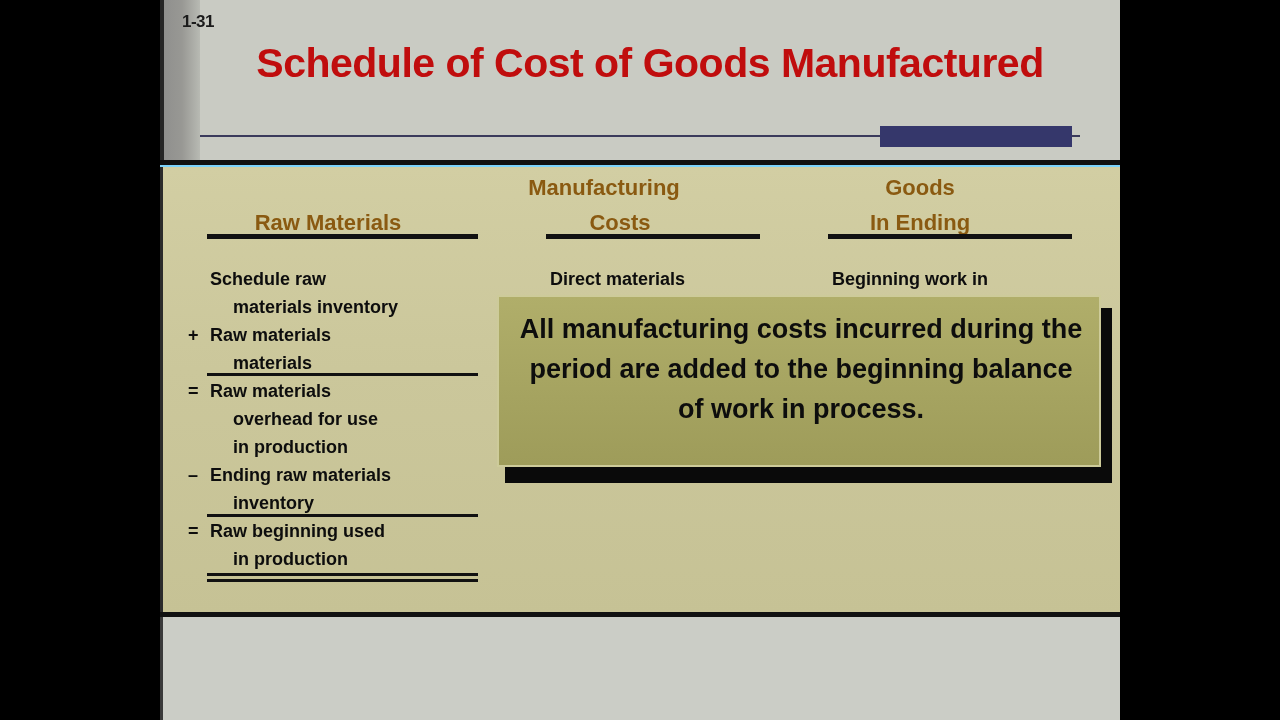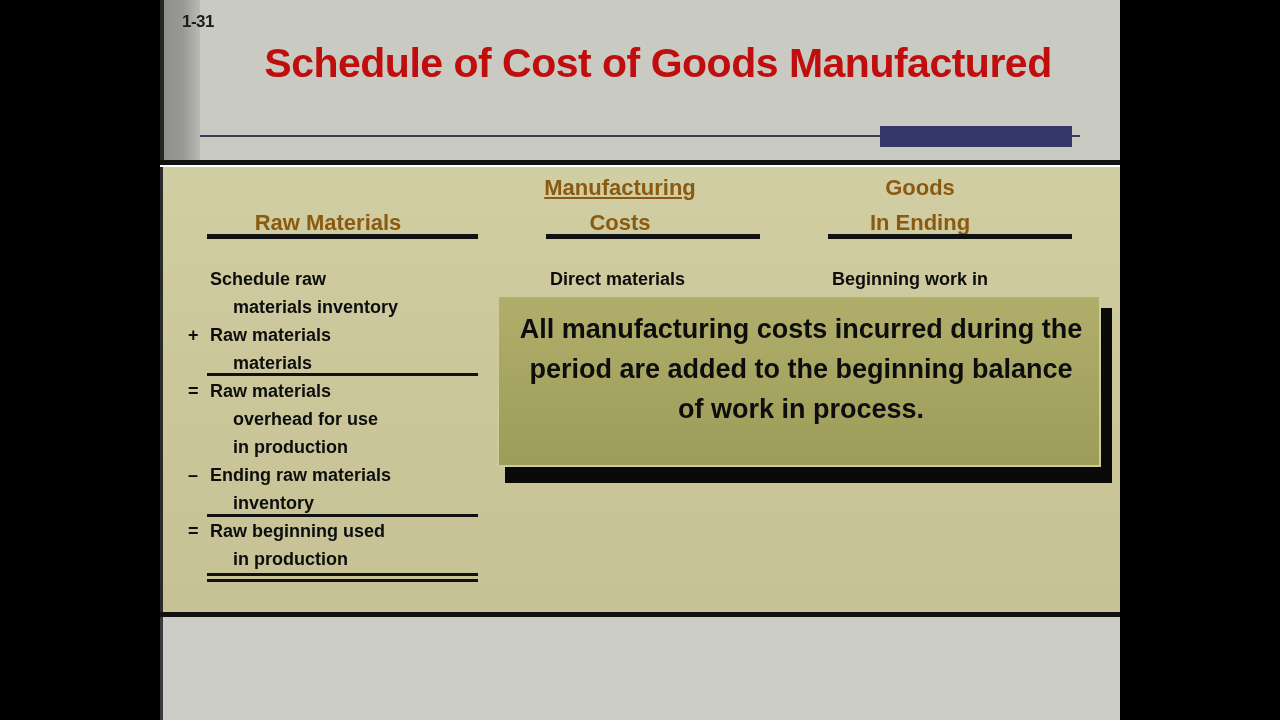--- a/index.html
+++ b/index.html
@@ -16,21 +16,21 @@
     font-family: "Liberation Sans", sans-serif;
   }
 
   
   #slide {
     position: absolute;
     left: 160px;
     top: 0px;
     width: 960px;
     height: 720px;
-    background: #ffffff;
+    background: #7dd3fc;
     overflow: hidden;
   }
 
   
   .header-band {
     position: absolute;
     left: 0; top: 0;
     width: 960px; height: 160px;
     background: #c9cbc3;
   }
@@ -57,21 +57,20 @@
   .slide-title {
     position: absolute;
     left: 40px; top: 40px;
     width: 900px;
     text-align: center;
     font-size: 41px;
     font-weight: bold;
     color: #c00d0d;
     letter-spacing: -0.5px;
     white-space: nowrap;
-    padding-left: 8px;
   }
   .title-rule {
     position: absolute;
     left: 40px; top: 135px;
     width: 880px; height: 2px;
     background: #3b3b5c;
   }
   .title-accent {
     position: absolute;
     left: 720px; top: 126px;
@@ -282,21 +281,21 @@
       </div>
       <div class="row indent" style="left:28px; top:545px;">
         <span class="op"></span>
         <span class="txt">in production</span>
       </div>
 
       <div class="dbl-rule" style="left:47px; top:573px; width:271px;"></div>
     </div>
 
     <div class="column">
-      <div class="col-head" style="left:330px; top:170px; width:260px;text-decoration:underline;">Manufacturing</div>
+      <div class="col-head" style="left:314px; top:170px; width:260px;">Manufacturing</div>
       <div class="col-head" style="left:330px; top:205px; width:260px;">Costs</div>
       <div class="head-rule" style="left:386px; top:234px; width:214px;"></div>
 
       <div class="row" style="left:368px; top:265px;">
         <span class="op"></span>
         <span class="txt">Direct materials</span>
       </div>
       <div class="row" style="left:368px; top:293px;">
         <span class="op">+</span>
         <span class="txt">Direct labor</span>

